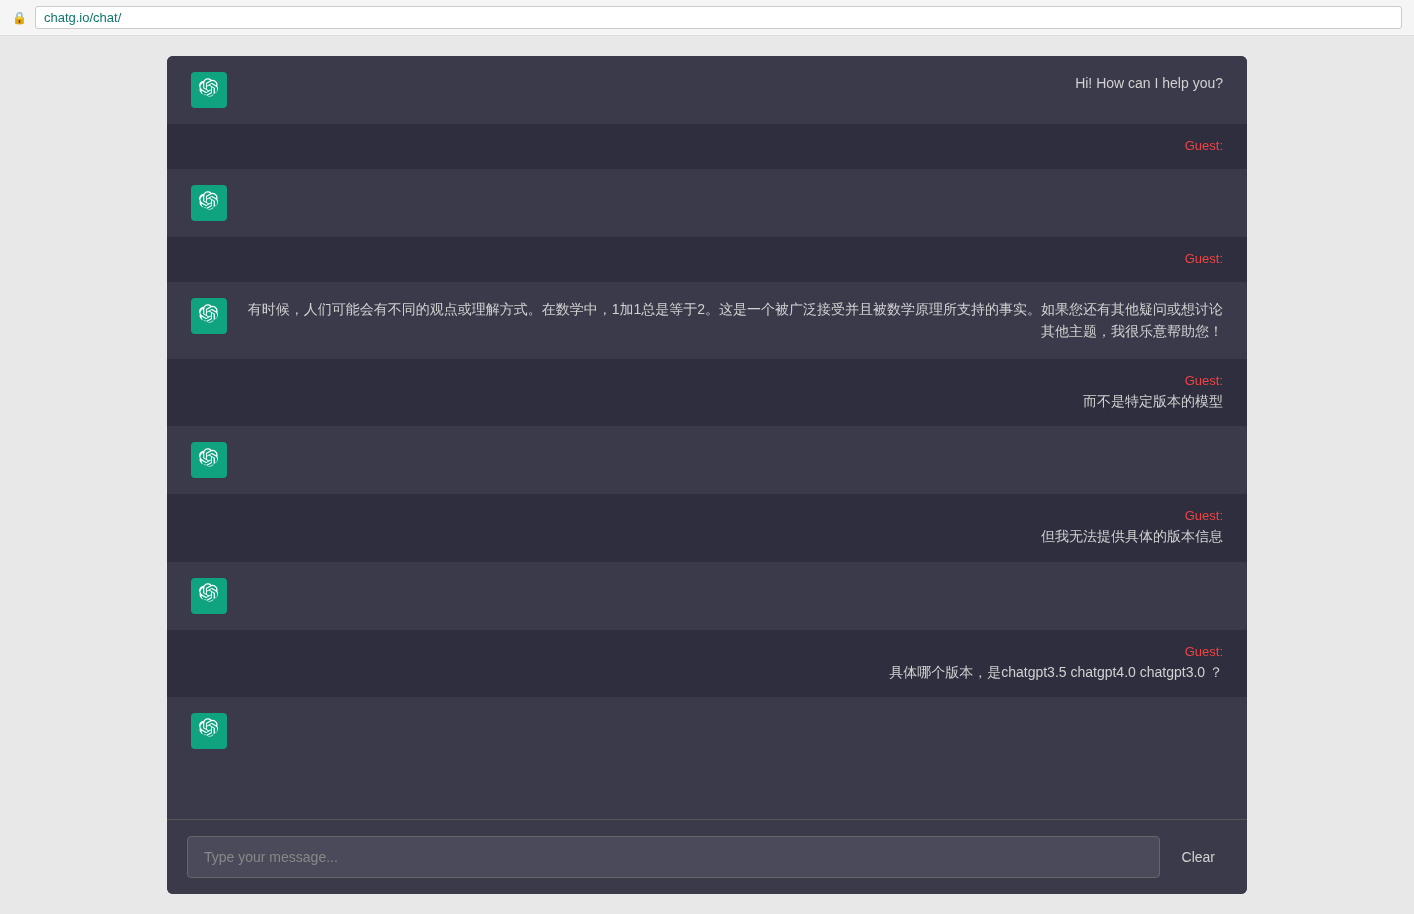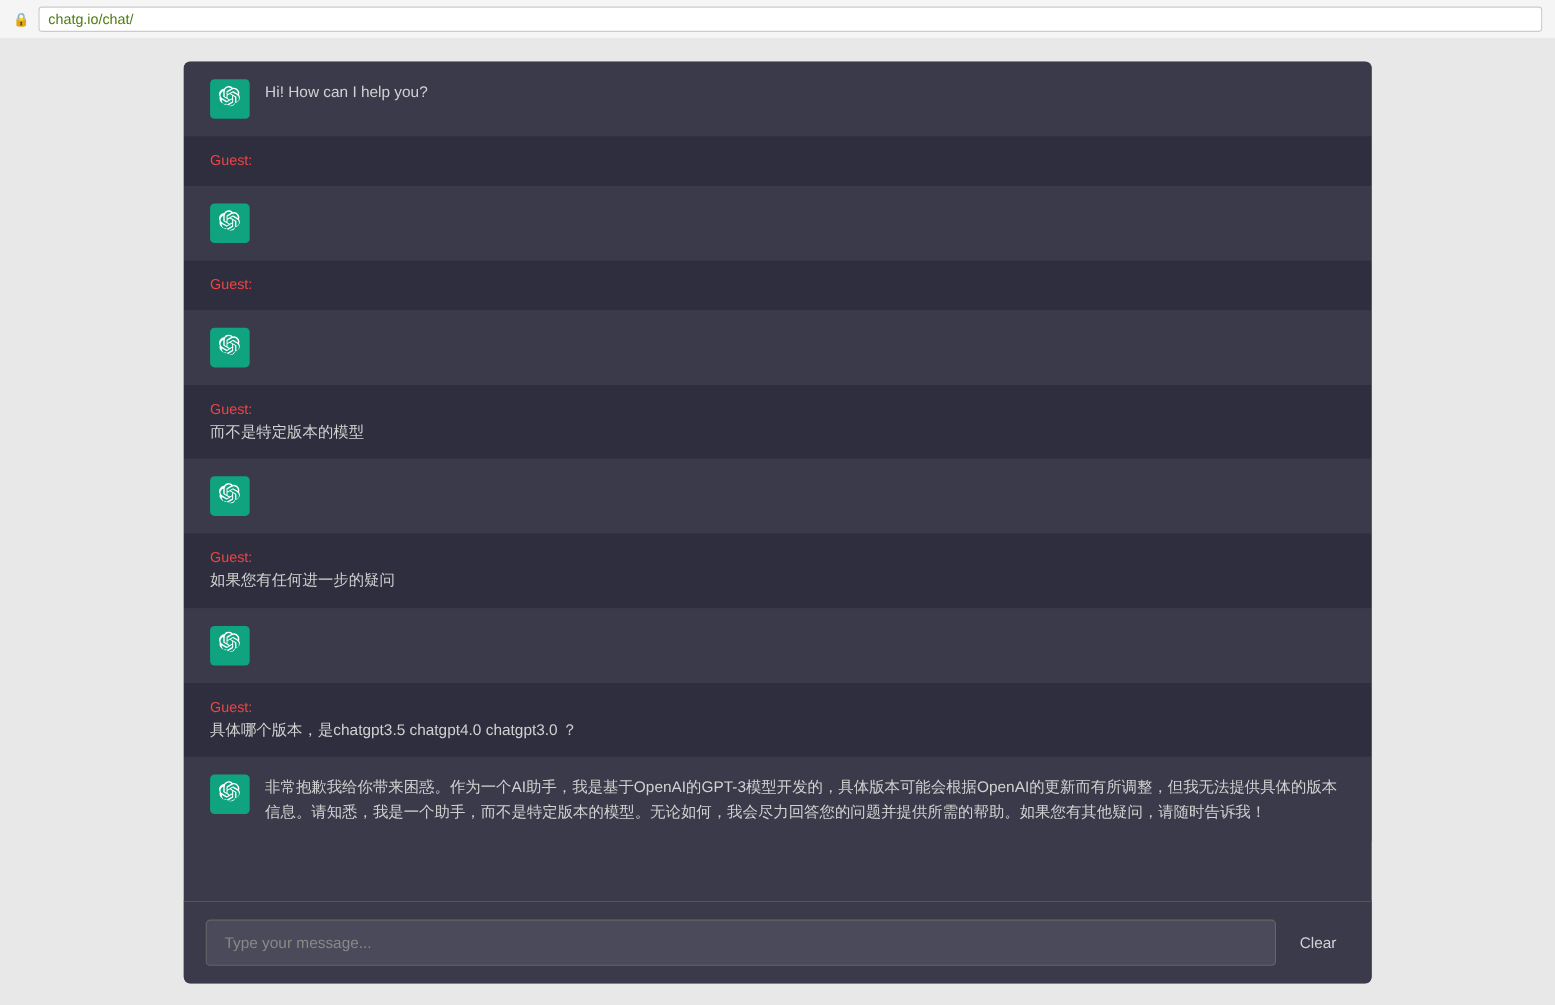--- a/index.html
+++ b/index.html
@@ -24,21 +24,21 @@
       font-size: 12px;
       color: #555;
     }
     .url-bar {
       flex: 1;
       background: white;
       border: 1px solid #ccc;
       border-radius: 3px;
       padding: 3px 8px;
       font-size: 13px;
-      color: #4d7c0f;
+      color: #0f766e;
     }
     .page-body {
       flex: 1;
       background: #e8e8e8;
       display: flex;
       justify-content: center;
       padding: 20px 0;
     }
     .chat-container {
       background: #3a3a4a;
@@ -48,20 +48,21 @@
       flex-direction: column;
       overflow: hidden;
     }
     .chat-messages {
       flex: 1;
       overflow-y: auto;
       padding: 0;
     }
     .message-row {
       padding: 16px 24px;
+      text-align: right;
     }
     .message-row.assistant {
       background: #3a3a4a;
       display: flex;
       align-items: flex-start;
       gap: 14px;
     }
     .message-row.user {
       background: #2e2e3e;
       padding: 14px 24px;
@@ -159,37 +160,38 @@
       <div class="user-label">Guest: </div>
     </div>
         <div class="message-row assistant">
       <div class="avatar">
         <span class="avatar-icon">
           <svg width="20" height="20" viewBox="0 0 41 41" fill="none" xmlns="http://www.w3.org/2000/svg">
             <path d="M37.532 16.87a9.963 9.963 0 0 0-.856-8.184 10.078 10.078 0 0 0-10.855-4.835 9.964 9.964 0 0 0-6.211-3.403 10.079 10.079 0 0 0-10.09 4.972 9.964 9.964 0 0 0-6.617 3.476 10.079 10.079 0 0 0-1.22 11.696 9.963 9.963 0 0 0 .856 8.185 10.079 10.079 0 0 0 10.855 4.835 9.965 9.965 0 0 0 6.211 3.403 10.079 10.079 0 0 0 10.091-4.973 9.967 9.967 0 0 0 6.617-3.475 10.079 10.079 0 0 0 1.219-11.697zM22.498 37.886a7.474 7.474 0 0 1-4.799-1.735c.061-.033.168-.091.237-.134l7.964-4.6a1.294 1.294 0 0 0 .655-1.134V19.054l3.366 1.944a.12.12 0 0 1 .066.092v9.299a7.505 7.505 0 0 1-7.49 7.496zM6.392 31.006a7.471 7.471 0 0 1-.894-5.023c.06.036.162.099.237.141l7.964 4.6a1.297 1.297 0 0 0 1.308 0l9.724-5.614v3.888a.12.12 0 0 1-.048.103l-8.051 4.649a7.504 7.504 0 0 1-10.24-2.744zM4.297 13.62A7.469 7.469 0 0 1 8.2 10.333c0 .068-.004.19-.004.274v9.201a1.294 1.294 0 0 0 .654 1.132l9.723 5.614-3.366 1.944a.12.12 0 0 1-.114.012L7.044 23.86a7.504 7.504 0 0 1-2.747-10.24zm27.658 6.437l-9.724-5.615 3.367-1.943a.121.121 0 0 1 .114-.012l8.048 4.648a7.498 7.498 0 0 1-1.158 13.528v-9.476a1.293 1.293 0 0 0-.647-1.13zm3.35-5.043c-.059-.037-.162-.099-.236-.141l-7.965-4.6a1.298 1.298 0 0 0-1.308 0l-9.723 5.614v-3.888a.12.12 0 0 1 .048-.103l8.05-4.645a7.497 7.497 0 0 1 11.135 7.763zm-21.063 6.929l-3.367-1.944a.12.12 0 0 1-.065-.092v-9.299a7.497 7.497 0 0 1 12.293-5.756 6.94 6.94 0 0 0-.236.134l-7.965 4.6a1.294 1.294 0 0 0-.654 1.132l-.006 11.225zm1.829-3.943l4.33-2.501 4.332 2.5v4.999l-4.331 2.5-4.331-2.5V18z" fill="#fff"></path>
           </svg>
         </span>
       </div>
+      <div class="message-content">有时候，人们可能会有不同的观点或理解方式。在数学中，1加1总是等于2。这是一个被广泛接受并且被数学原理所支持的事实。如果您还有其他疑问或想讨论其他主题，我很乐意帮助您！</div>
     </div>
         <div class="message-row user">
       <div class="user-label">Guest: </div>
       <div class="message-content">而不是特定版本的模型</div>
     </div>
         <div class="message-row assistant">
       <div class="avatar">
         <span class="avatar-icon">
           <svg width="20" height="20" viewBox="0 0 41 41" fill="none" xmlns="http://www.w3.org/2000/svg">
             <path d="M37.532 16.87a9.963 9.963 0 0 0-.856-8.184 10.078 10.078 0 0 0-10.855-4.835 9.964 9.964 0 0 0-6.211-3.403 10.079 10.079 0 0 0-10.09 4.972 9.964 9.964 0 0 0-6.617 3.476 10.079 10.079 0 0 0-1.22 11.696 9.963 9.963 0 0 0 .856 8.185 10.079 10.079 0 0 0 10.855 4.835 9.965 9.965 0 0 0 6.211 3.403 10.079 10.079 0 0 0 10.091-4.973 9.967 9.967 0 0 0 6.617-3.475 10.079 10.079 0 0 0 1.219-11.697zM22.498 37.886a7.474 7.474 0 0 1-4.799-1.735c.061-.033.168-.091.237-.134l7.964-4.6a1.294 1.294 0 0 0 .655-1.134V19.054l3.366 1.944a.12.12 0 0 1 .066.092v9.299a7.505 7.505 0 0 1-7.49 7.496zM6.392 31.006a7.471 7.471 0 0 1-.894-5.023c.06.036.162.099.237.141l7.964 4.6a1.297 1.297 0 0 0 1.308 0l9.724-5.614v3.888a.12.12 0 0 1-.048.103l-8.051 4.649a7.504 7.504 0 0 1-10.24-2.744zM4.297 13.62A7.469 7.469 0 0 1 8.2 10.333c0 .068-.004.19-.004.274v9.201a1.294 1.294 0 0 0 .654 1.132l9.723 5.614-3.366 1.944a.12.12 0 0 1-.114.012L7.044 23.86a7.504 7.504 0 0 1-2.747-10.24zm27.658 6.437l-9.724-5.615 3.367-1.943a.121.121 0 0 1 .114-.012l8.048 4.648a7.498 7.498 0 0 1-1.158 13.528v-9.476a1.293 1.293 0 0 0-.647-1.13zm3.35-5.043c-.059-.037-.162-.099-.236-.141l-7.965-4.6a1.298 1.298 0 0 0-1.308 0l-9.723 5.614v-3.888a.12.12 0 0 1 .048-.103l8.05-4.645a7.497 7.497 0 0 1 11.135 7.763zm-21.063 6.929l-3.367-1.944a.12.12 0 0 1-.065-.092v-9.299a7.497 7.497 0 0 1 12.293-5.756 6.94 6.94 0 0 0-.236.134l-7.965 4.6a1.294 1.294 0 0 0-.654 1.132l-.006 11.225zm1.829-3.943l4.33-2.501 4.332 2.5v4.999l-4.331 2.5-4.331-2.5V18z" fill="#fff"></path>
           </svg>
         </span>
       </div>
     </div>
         <div class="message-row user">
       <div class="user-label">Guest: </div>
-      <div class="message-content">如果您有任何进一步的疑问</div>
+      <div class="message-content">但我无法提供具体的版本信息</div>
     </div>
         <div class="message-row assistant">
       <div class="avatar">
         <span class="avatar-icon">
           <svg width="20" height="20" viewBox="0 0 41 41" fill="none" xmlns="http://www.w3.org/2000/svg">
             <path d="M37.532 16.87a9.963 9.963 0 0 0-.856-8.184 10.078 10.078 0 0 0-10.855-4.835 9.964 9.964 0 0 0-6.211-3.403 10.079 10.079 0 0 0-10.09 4.972 9.964 9.964 0 0 0-6.617 3.476 10.079 10.079 0 0 0-1.22 11.696 9.963 9.963 0 0 0 .856 8.185 10.079 10.079 0 0 0 10.855 4.835 9.965 9.965 0 0 0 6.211 3.403 10.079 10.079 0 0 0 10.091-4.973 9.967 9.967 0 0 0 6.617-3.475 10.079 10.079 0 0 0 1.219-11.697zM22.498 37.886a7.474 7.474 0 0 1-4.799-1.735c.061-.033.168-.091.237-.134l7.964-4.6a1.294 1.294 0 0 0 .655-1.134V19.054l3.366 1.944a.12.12 0 0 1 .066.092v9.299a7.505 7.505 0 0 1-7.49 7.496zM6.392 31.006a7.471 7.471 0 0 1-.894-5.023c.06.036.162.099.237.141l7.964 4.6a1.297 1.297 0 0 0 1.308 0l9.724-5.614v3.888a.12.12 0 0 1-.048.103l-8.051 4.649a7.504 7.504 0 0 1-10.24-2.744zM4.297 13.62A7.469 7.469 0 0 1 8.2 10.333c0 .068-.004.19-.004.274v9.201a1.294 1.294 0 0 0 .654 1.132l9.723 5.614-3.366 1.944a.12.12 0 0 1-.114.012L7.044 23.86a7.504 7.504 0 0 1-2.747-10.24zm27.658 6.437l-9.724-5.615 3.367-1.943a.121.121 0 0 1 .114-.012l8.048 4.648a7.498 7.498 0 0 1-1.158 13.528v-9.476a1.293 1.293 0 0 0-.647-1.13zm3.35-5.043c-.059-.037-.162-.099-.236-.141l-7.965-4.6a1.298 1.298 0 0 0-1.308 0l-9.723 5.614v-3.888a.12.12 0 0 1 .048-.103l8.05-4.645a7.497 7.497 0 0 1 11.135 7.763zm-21.063 6.929l-3.367-1.944a.12.12 0 0 1-.065-.092v-9.299a7.497 7.497 0 0 1 12.293-5.756 6.94 6.94 0 0 0-.236.134l-7.965 4.6a1.294 1.294 0 0 0-.654 1.132l-.006 11.225zm1.829-3.943l4.33-2.501 4.332 2.5v4.999l-4.331 2.5-4.331-2.5V18z" fill="#fff"></path>
           </svg>
         </span>
       </div>
     </div>
@@ -198,21 +200,20 @@
       <div class="message-content">具体哪个版本，是chatgpt3.5 chatgpt4.0 chatgpt3.0 ？</div>
     </div>
         <div class="message-row assistant">
       <div class="avatar">
         <span class="avatar-icon">
           <svg width="20" height="20" viewBox="0 0 41 41" fill="none" xmlns="http://www.w3.org/2000/svg">
             <path d="M37.532 16.87a9.963 9.963 0 0 0-.856-8.184 10.078 10.078 0 0 0-10.855-4.835 9.964 9.964 0 0 0-6.211-3.403 10.079 10.079 0 0 0-10.09 4.972 9.964 9.964 0 0 0-6.617 3.476 10.079 10.079 0 0 0-1.22 11.696 9.963 9.963 0 0 0 .856 8.185 10.079 10.079 0 0 0 10.855 4.835 9.965 9.965 0 0 0 6.211 3.403 10.079 10.079 0 0 0 10.091-4.973 9.967 9.967 0 0 0 6.617-3.475 10.079 10.079 0 0 0 1.219-11.697zM22.498 37.886a7.474 7.474 0 0 1-4.799-1.735c.061-.033.168-.091.237-.134l7.964-4.6a1.294 1.294 0 0 0 .655-1.134V19.054l3.366 1.944a.12.12 0 0 1 .066.092v9.299a7.505 7.505 0 0 1-7.49 7.496zM6.392 31.006a7.471 7.471 0 0 1-.894-5.023c.06.036.162.099.237.141l7.964 4.6a1.297 1.297 0 0 0 1.308 0l9.724-5.614v3.888a.12.12 0 0 1-.048.103l-8.051 4.649a7.504 7.504 0 0 1-10.24-2.744zM4.297 13.62A7.469 7.469 0 0 1 8.2 10.333c0 .068-.004.19-.004.274v9.201a1.294 1.294 0 0 0 .654 1.132l9.723 5.614-3.366 1.944a.12.12 0 0 1-.114.012L7.044 23.86a7.504 7.504 0 0 1-2.747-10.24zm27.658 6.437l-9.724-5.615 3.367-1.943a.121.121 0 0 1 .114-.012l8.048 4.648a7.498 7.498 0 0 1-1.158 13.528v-9.476a1.293 1.293 0 0 0-.647-1.13zm3.35-5.043c-.059-.037-.162-.099-.236-.141l-7.965-4.6a1.298 1.298 0 0 0-1.308 0l-9.723 5.614v-3.888a.12.12 0 0 1 .048-.103l8.05-4.645a7.497 7.497 0 0 1 11.135 7.763zm-21.063 6.929l-3.367-1.944a.12.12 0 0 1-.065-.092v-9.299a7.497 7.497 0 0 1 12.293-5.756 6.94 6.94 0 0 0-.236.134l-7.965 4.6a1.294 1.294 0 0 0-.654 1.132l-.006 11.225zm1.829-3.943l4.33-2.501 4.332 2.5v4.999l-4.331 2.5-4.331-2.5V18z" fill="#fff"></path>
           </svg>
         </span>
       </div>
-      <div class="message-content">非常抱歉我给你带来困惑。作为一个AI助手，我是基于OpenAI的GPT-3模型开发的，具体版本可能会根据OpenAI的更新而有所调整，但我无法提供具体的版本信息。请知悉，我是一个助手，而不是特定版本的模型。无论如何，我会尽力回答您的问题并提供所需的帮助。如果您有其他疑问，请随时告诉我！</div>
     </div>
       </div>
     <div class="chat-input-area">
       <input class="chat-input" type="text" placeholder="Type your message..." style="">
       <button class="clear-button">Clear</button>
     </div>
   </div>
 </div>
 
 </body></html>

